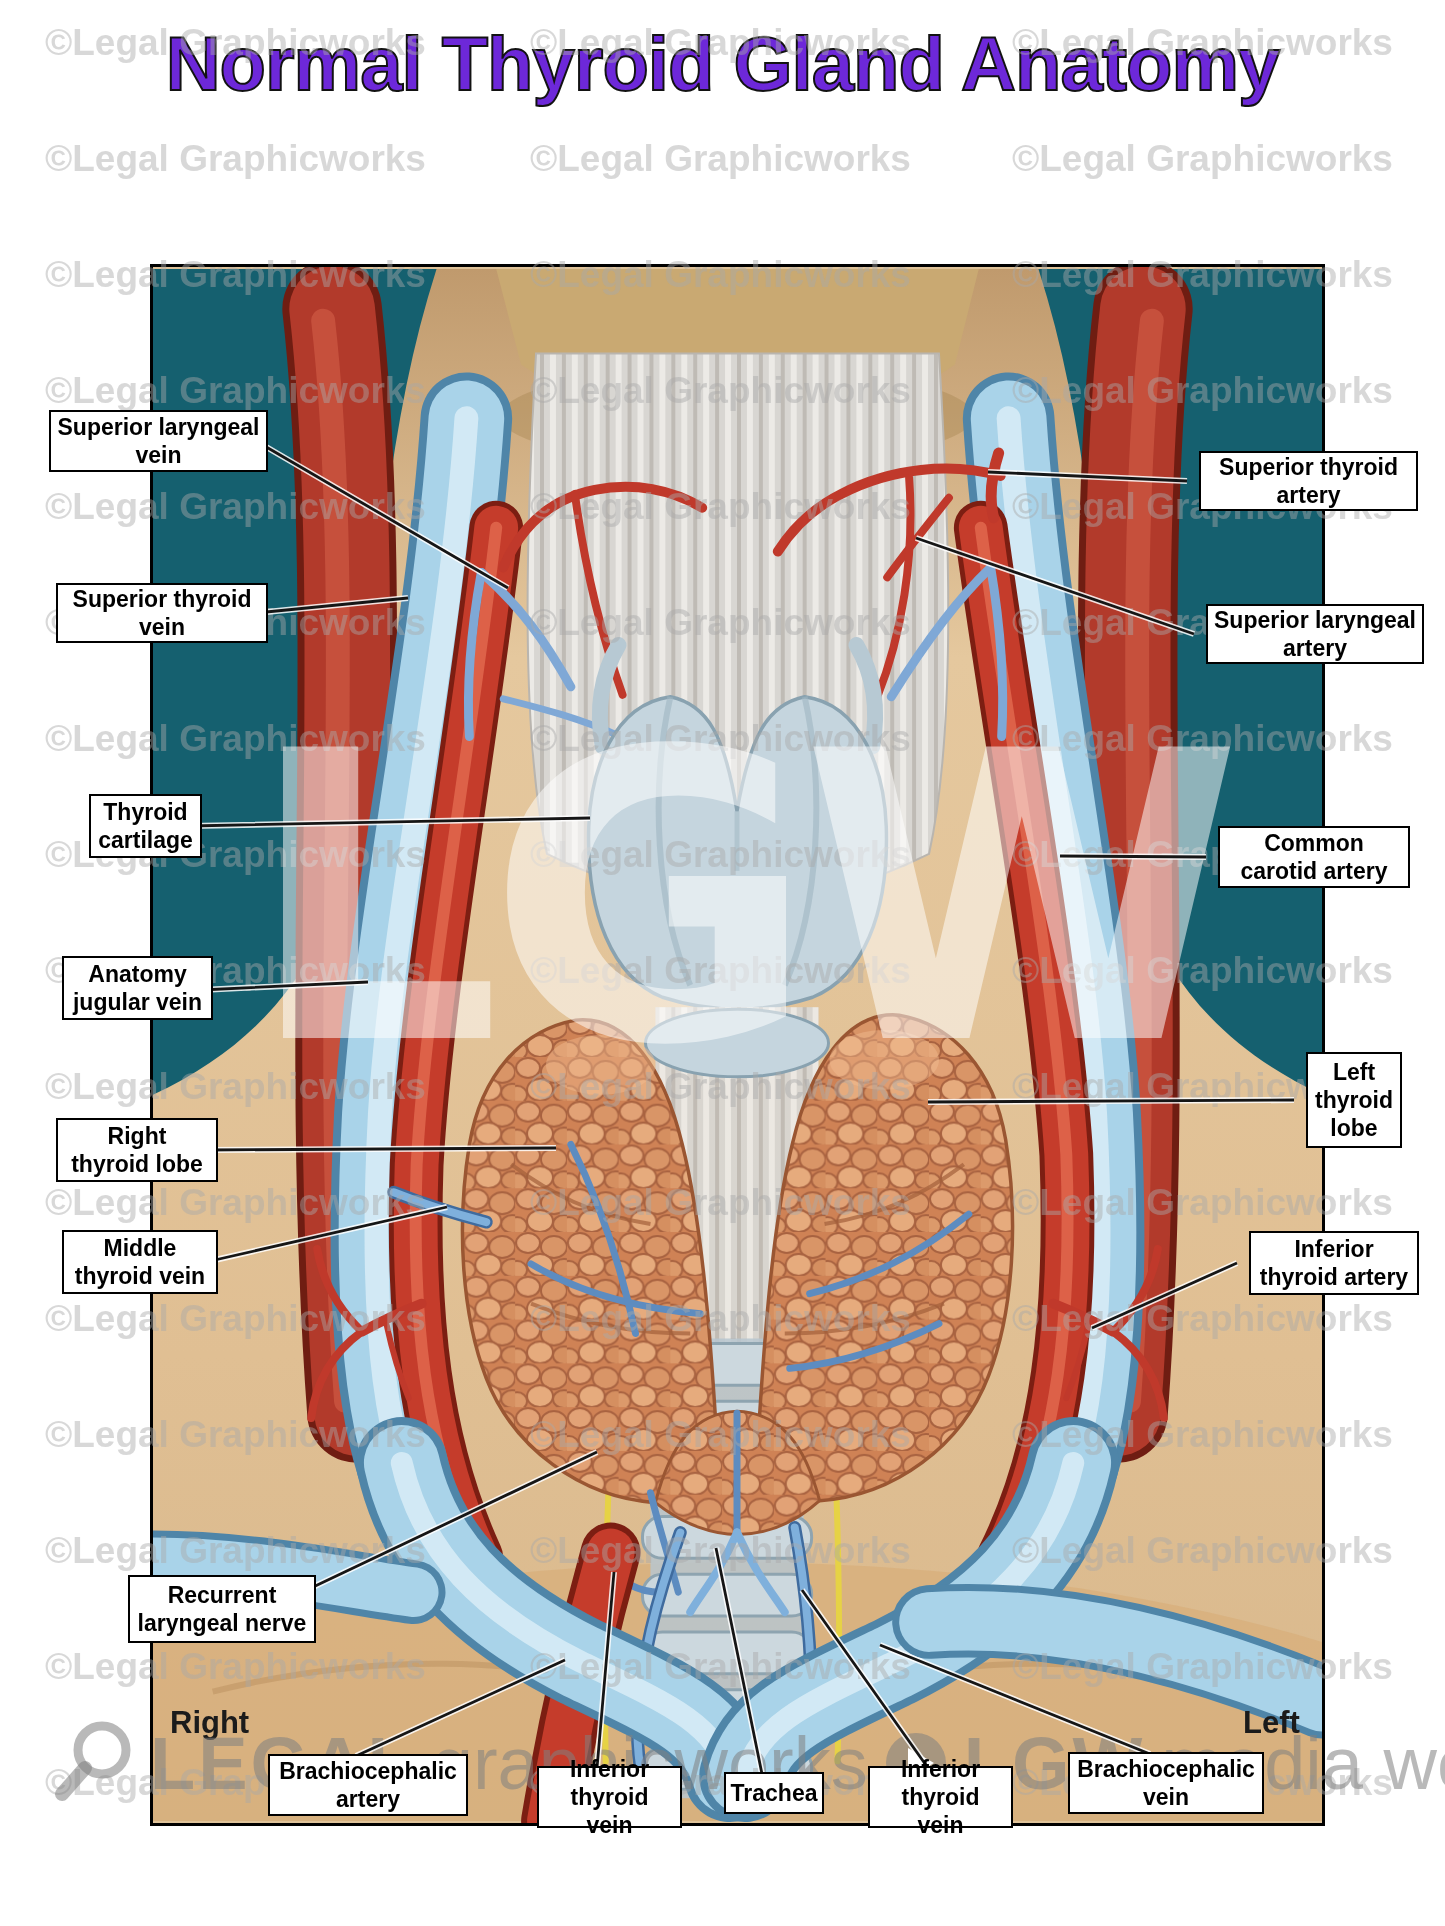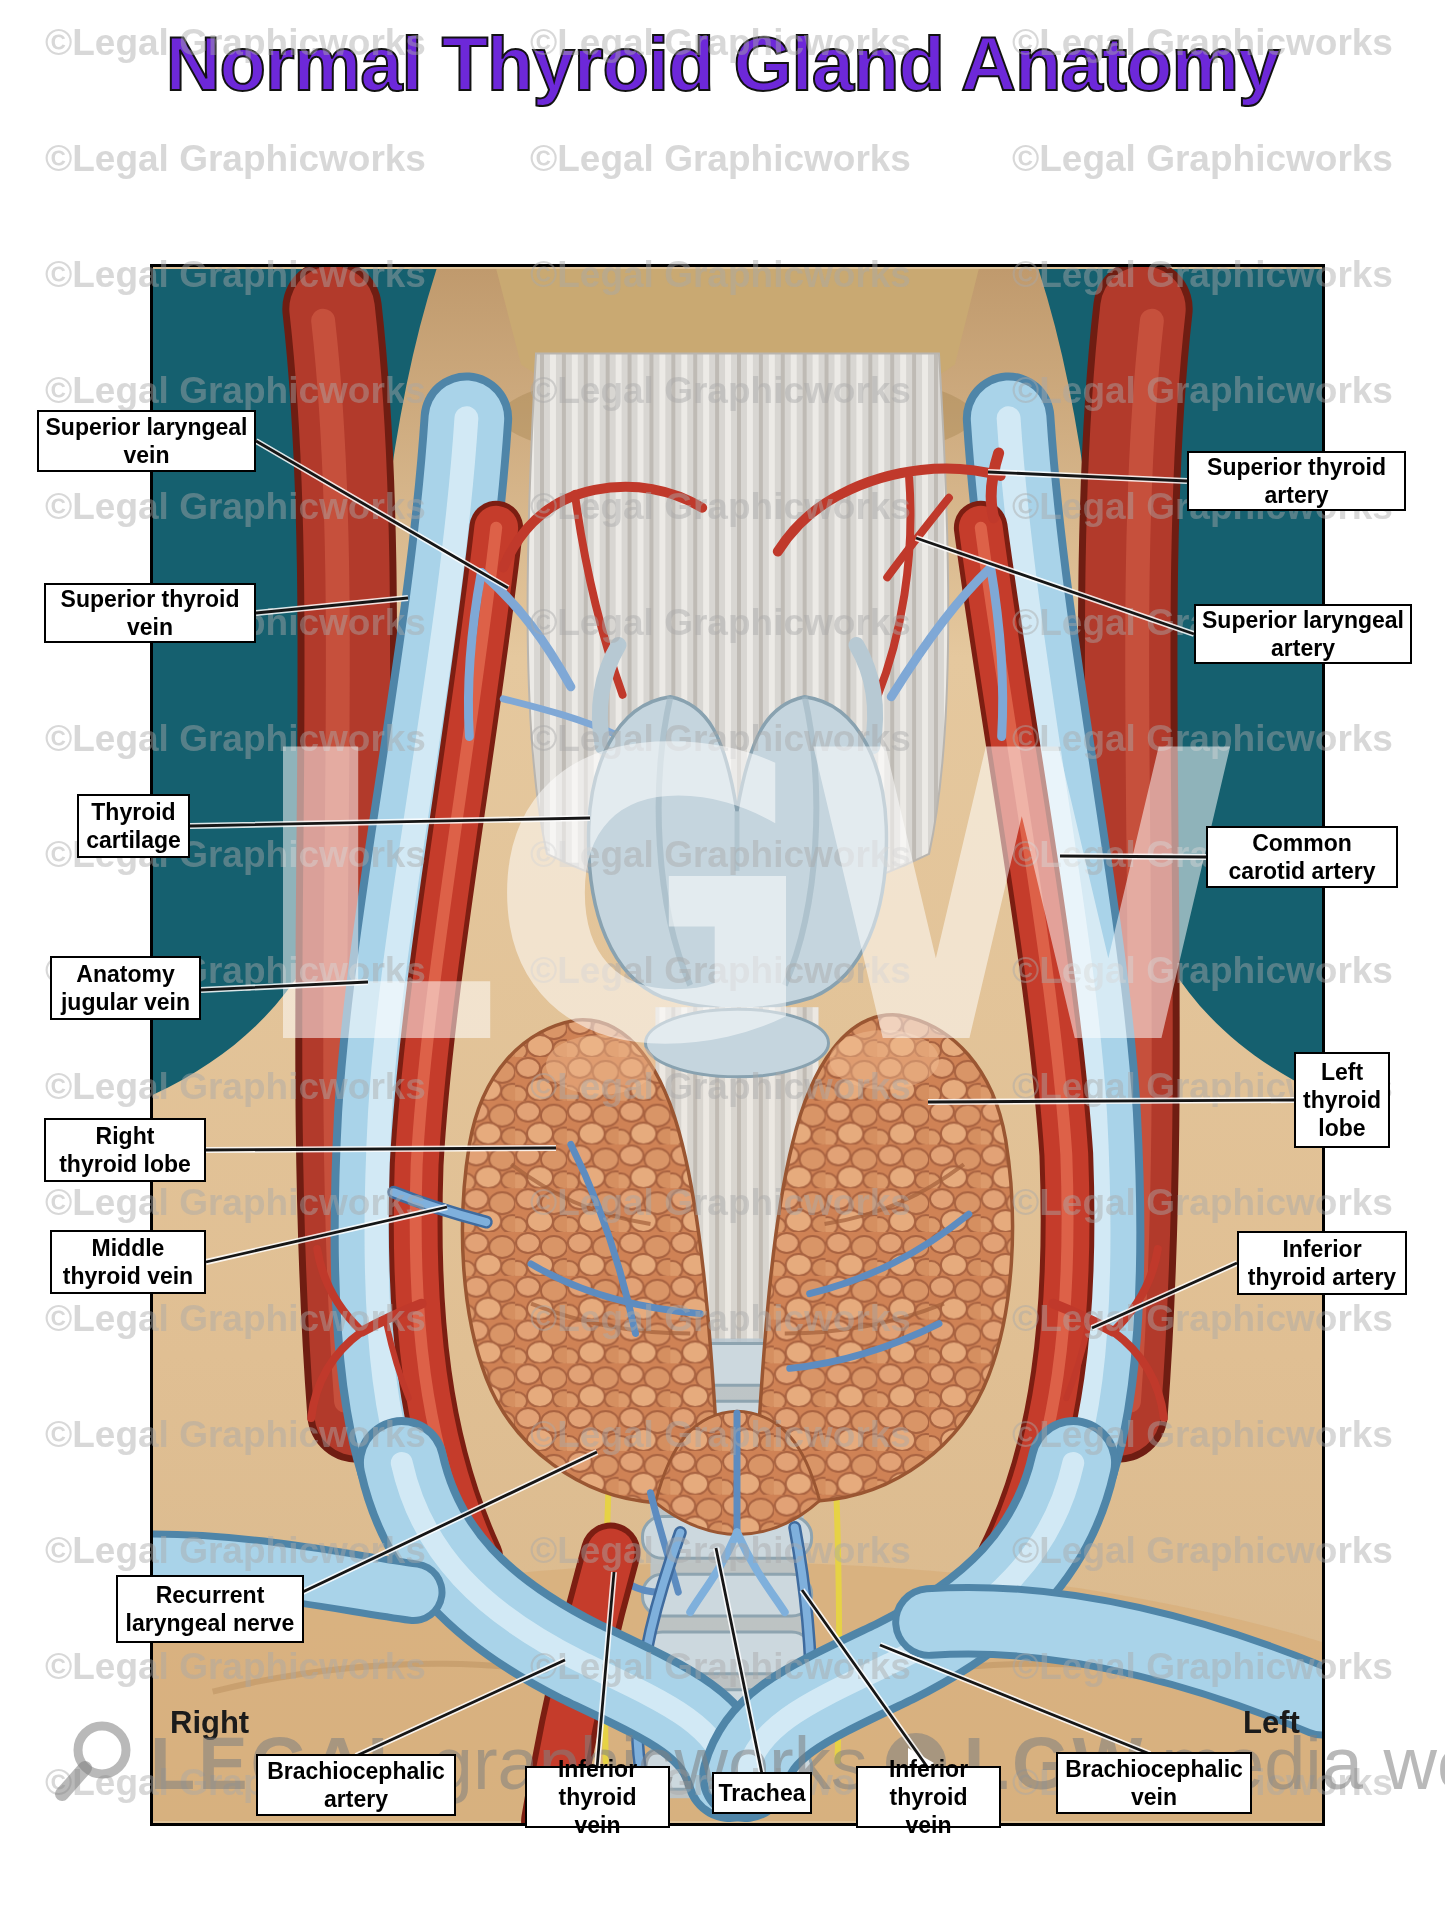--- a/index.html
+++ b/index.html
@@ -20,21 +20,21 @@
 
   .lgw-center { position:absolute; left:150px; top:700px; width:1175px; text-align:center;
                 font-size:400px; line-height:1; font-weight:bold; letter-spacing:-14px;
                 color:rgba(255,255,255,0.52); z-index:2; pointer-events:none;
                 font-family:"DejaVu Sans", sans-serif; }
 
   .leaders { position:absolute; left:0; top:0; width:1445px; height:1926px; z-index:3; pointer-events:none; }
 
   .label-box { position:absolute; background:#ffffff; border:2.5px solid #000; z-index:4;
                display:flex; align-items:center; justify-content:center; text-align:center;
-               font-weight:bold; font-size:23px; line-height:1.22; color:#000; padding:4px 6px; }
+               font-weight:bold; font-size:23px; line-height:1.22; color:#000; padding:4px 6px;margin-left:12px; }
   .label-box span { white-space:pre-line; }
 
   .side-label { position:absolute; z-index:2; font-weight:bold; font-size:31px; color:#1b1b1b; }
 
   .brand { position:absolute; top:1720px; left:52px; z-index:2; display:flex; align-items:center;
            gap:16px; color:rgba(128,128,128,0.55); white-space:nowrap; pointer-events:none; }
   .brand .b-bold  { font-size:74px; font-weight:bold; letter-spacing:3px; }
   .brand .b-reg   { font-size:74px; font-weight:normal; }
 
   .footer { position:absolute; top:1856px; left:0; width:100%; text-align:center;

